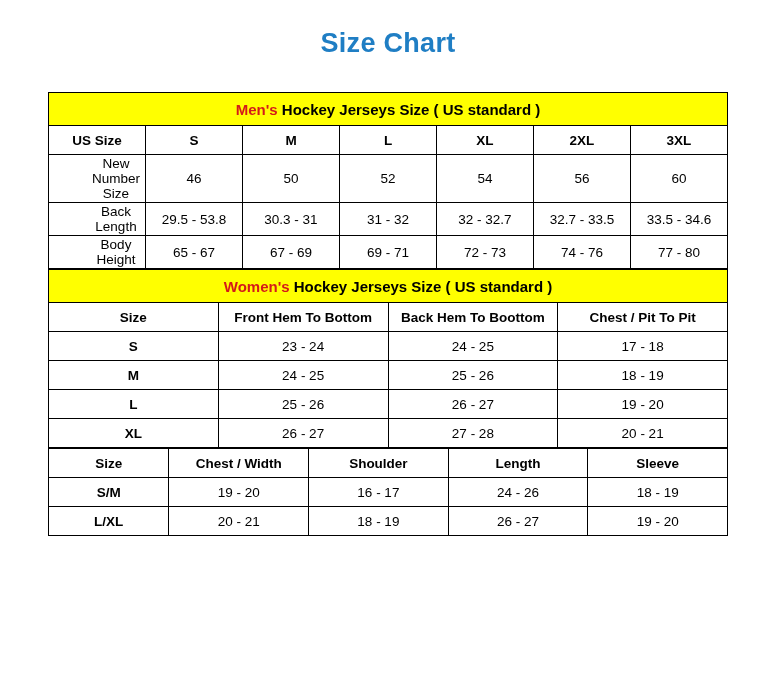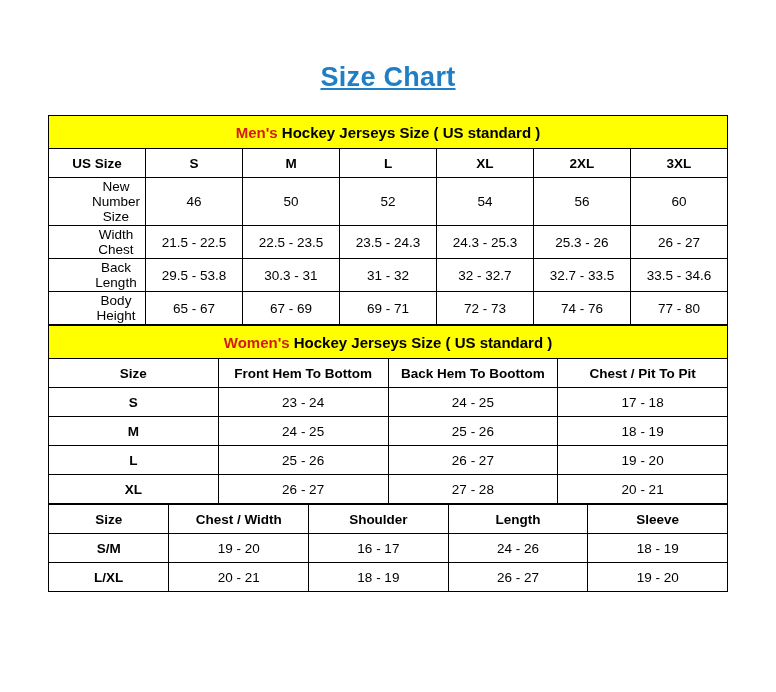--- a/index.html
+++ b/index.html
@@ -18,26 +18,25 @@
     position: relative;
     width: 776px;
     height: 692px;
     box-sizing: border-box;
   }
   .page-title {
     text-align: center;
     color: #1f7ec4;
     font-size: 27px;
     font-weight: bold;
-    padding-top: 62px;
+    padding-top: 28px;
     letter-spacing: 0.3px;
-    text-decoration: underline;
   }
   .tables {
-    margin: 22px auto 0 auto;
+    margin: 33px auto 0 auto;
     width: 680px;
   }
   table {
     border-collapse: collapse;
     width: 100%;
     table-layout: fixed;
   }
   td, th {
     border: 1px solid #000000;
     font-size: 13.5px;
@@ -90,29 +89,20 @@
           <td>3XL</td>
         </tr>
         <tr>
           <td class="rowlabel">New Number Size</td>
           <td>46</td>
           <td>50</td>
           <td>52</td>
           <td>54</td>
           <td>56</td>
           <td>60</td>
-        </tr>
-        <tr>
-          <td class="rowlabel">Width Chest</td>
-          <td>21.5 - 22.5</td>
-          <td>22.5 - 23.5</td>
-          <td>23.5 - 24.3</td>
-          <td>24.3 - 25.3</td>
-          <td>25.3 - 26</td>
-          <td>26 - 27</td>
         </tr>
         <tr>
           <td class="rowlabel">Back Length</td>
           <td>29.5 - 53.8</td>
           <td>30.3 - 31</td>
           <td>31 - 32</td>
           <td>32 - 32.7</td>
           <td>32.7 - 33.5</td>
           <td>33.5 - 34.6</td>
         </tr>

